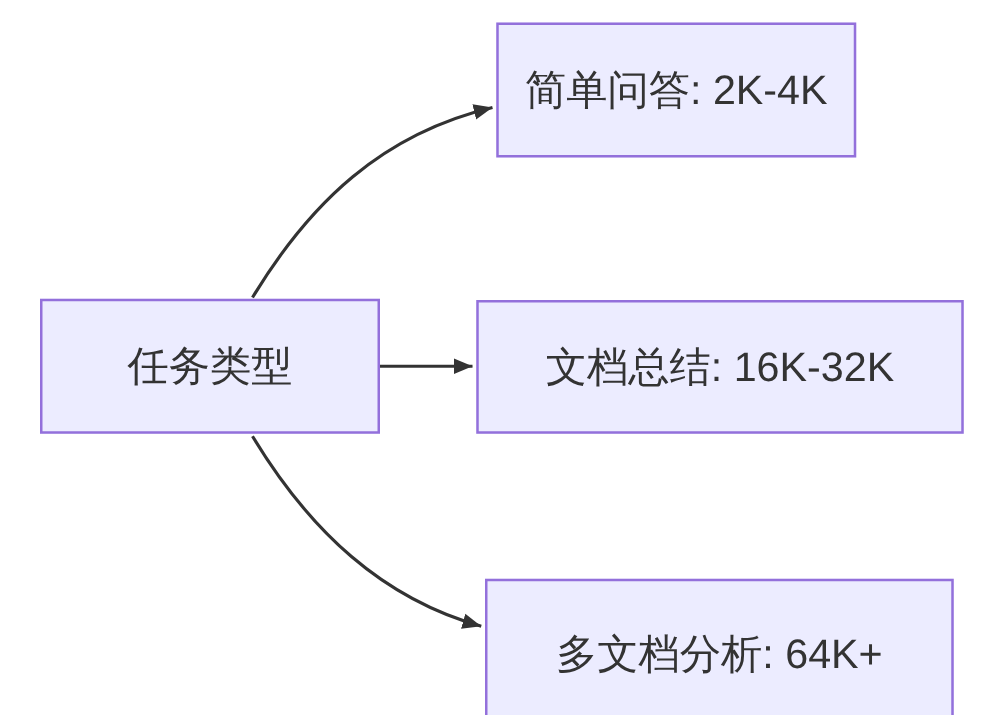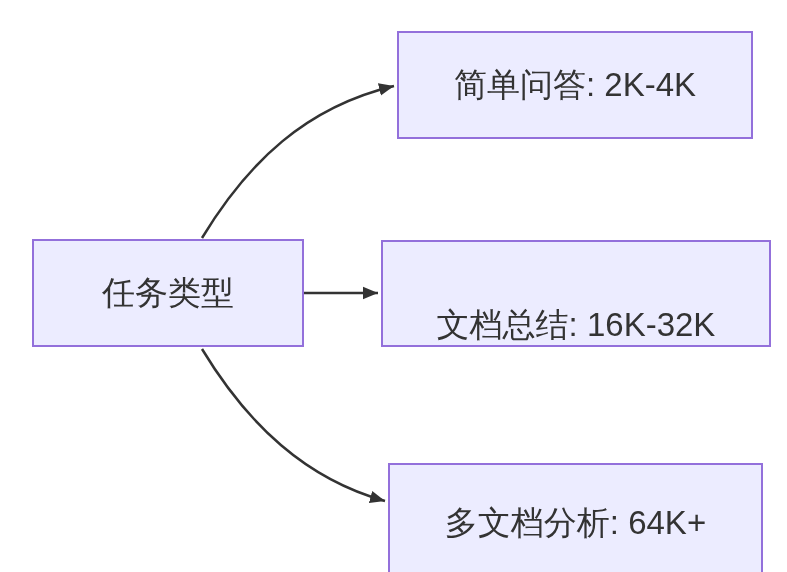--- a/index.html
+++ b/index.html
@@ -32,22 +32,22 @@
     z-index: 1;
   }
   .node-label {
     font-size: 33px;
     color: #333333;
     white-space: nowrap;
     text-align: center;
     line-height: 1.2;
   }
   #node-root    { left: 32px;  top: 239px; width: 272px; height: 108px; }
-  #node-child-0 { left: 397px; top: 31px;  width: 356px; height: 108px; }
-  #node-child-1 { left: 381px; top: 240px; width: 390px; height: 107px; align-items: flex-end; }
+  #node-child-0 { left: 397px; top: 18px;  width: 288px; height: 108px; }
+  #node-child-1 { left: 381px; top: 240px; width: 390px; height: 107px; }
   #node-child-2 { left: 388px; top: 447px; width: 375px; height: 119px; margin-top: 16px; }
 </style>
 </head>
 <body>
 
 <div class="canvas">
 
   <svg class="edges" width="787" height="572" viewBox="0 0 787 572" aria-hidden="true">
     <defs>
       <marker id="arrowhead" viewBox="0 0 10 10" refX="10" refY="5" markerWidth="15" markerHeight="15" markerUnits="userSpaceOnUse" orient="auto">

